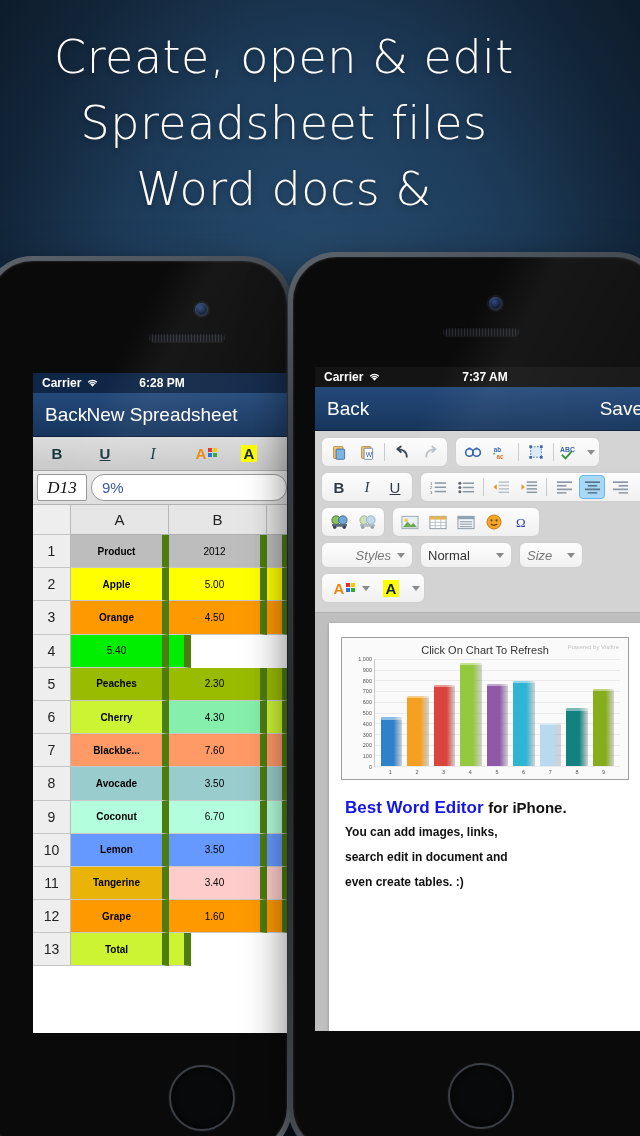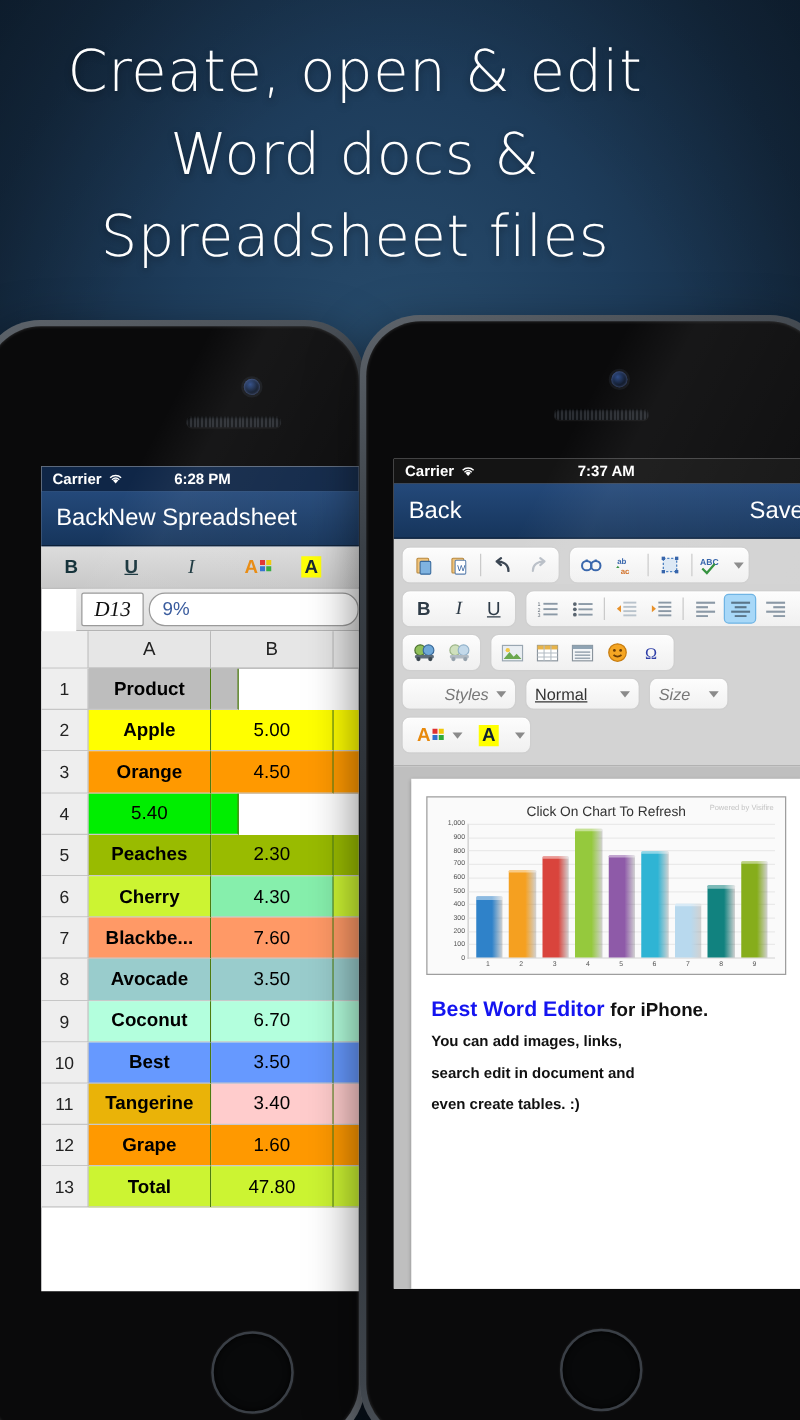--- a/index.html
+++ b/index.html
@@ -122,21 +122,21 @@
   .acolor { position:relative; display:inline-block; }
   .acolor .letter { color:#e8890c; font-weight:bold; font-size:15px; font-family:"Liberation Sans",sans-serif;}
   .sq { position:absolute; width:4px; height:4px; }
   .ahl {
     background:#ffff00; color:#123; font-weight:bold;
     padding:0 3px; font-size:15px; font-family:"Liberation Sans",sans-serif;
   }
   .formula-row {
     height:34px; background:linear-gradient(#ebebeb,#dedede);
     border-bottom:1px solid #b4b4b4;
-    display:flex; align-items:center; padding:3px 4px; gap:4px;margin-left:28px;
+    display:flex; align-items:center; padding:3px 4px; gap:4px;
   }
   .cellref {
     width:50px; height:27px; background:#fff; border:1px solid #9a9a9a;
     border-radius:2px; display:flex; align-items:center; justify-content:center;
     font-style:italic; font-size:17px; color:#111;
     font-family:"Liberation Serif", serif;
   }
   .formula-input {
     flex:1; height:27px; background:#fff; border:1px solid #9a9a9a;
     border-radius:13px; display:flex; align-items:center;
@@ -149,23 +149,23 @@
     width:38px; background:#eee; border-right:1px solid #b9b9b9; border-bottom:1px solid #c6c6c6;
     display:flex; align-items:center; justify-content:center;
     font-size:14px; color:#222;
   }
   .cell-ch {
     background:#e6e6e6; border-right:1px solid #b9b9b9; border-bottom:1px solid #b0b0b0;
     display:flex; align-items:center; justify-content:center;
     font-size:15px; color:#222;
   }
   .cell {
-    border-right:1px solid #4d7c0f; border-bottom:1px solid #c9c9c9;
+    border-right:7px solid #4d7c0f; border-bottom:1px solid #c9c9c9;
     display:flex; align-items:center; justify-content:center;
-    font-weight:bold; color:#000; font-size:15px;text-align:right;
+    font-weight:bold; color:#000; font-size:10px;text-align:right;
   }
   .cell.num { font-weight:normal; }
   .cell.hdr { background:#bdbdbd; }
   .cell.hdr.num { font-weight:normal; }
   .cA { width:98px; }
   .cB { width:98px; }
   .cC { width:22px; }
 
   
   .we-toolbars {
@@ -192,21 +192,21 @@
     background:linear-gradient(#fdfdfd,#f1f1f1);
     border:1px solid #cfcfcf; border-radius:7px;
     height:26px; display:flex; align-items:center; justify-content:space-between;
     padding:0 7px; font-size:13px; color:#777;
   }
   .dd.w1 { width:92px;justify-content:flex-end; }
   .dd.w2 { width:92px; color:#333; }
   .dd.w3 { width:64px; }
   .caret { width:0;height:0;border-left:4px solid transparent;border-right:4px solid transparent;border-top:5px solid #8a8a8a; margin-left:6px;}
   .dd .lbl { font-style:italic; }
-  .dd.w2 .lbl { font-style:normal;text-decoration:underline; }
+  .dd.w2 .lbl { font-style:normal; }
   .doc-area {
     background:#bfbfbf; padding:10px 14px 0 14px; height:100%;
   }
   .doc-page {
     background:#fff; height:100%; padding:14px 12px;
     box-shadow:0 1px 3px rgba(0,0,0,0.25);
   }
   .chart-box {
     border:1px solid #9e9e9e; background:#fafafa; padding:6px 8px 4px 8px; position:relative;
   }
@@ -231,22 +231,22 @@
   .doc-p { font-size:12px; font-weight:bold; color:#111; line-height:25px; }
 </style>
 </head>
 <body>
 
 <div class="bg"></div>
 <div class="bg-vignette"></div>
 
 <div class="headline">
   <div>Create, open &amp; edit</div>
+  <div>Spreadsheet files</div>
   <div>Word docs &amp;</div>
-  <div>Spreadsheet files</div>
 </div>
 
 <div class="phone" style="left:-16px; top:256px; width:308px; height:900px;">
   <div class="phone-inner">
     <div class="camera" style="left:206px; top:42px;"></div>
     <div class="speaker" style="left:160px; top:72px; width:76px;"></div>
     <div class="screen" style="left:44px; top:112px; width:258px; height:660px;">
 
       <div class="statusbar">
         <div class="sb-carrier">
@@ -294,20 +294,21 @@
         <div class="grid-row colhdr-row">
           <div class="cell-rh"></div>
           <div class="cell-ch cA">A</div>
           <div class="cell-ch cB">B</div>
           <div class="cell-ch cC"></div>
         </div>
         <div id="grid-body">
             <div class="grid-row">
               <div class="cell-rh">1</div>
               <div class="cell cA hdr" style="background:#bdbdbd">Product</div>
+              <div class="cell cB num hdr" style="background:#bdbdbd">2012</div>
               <div class="cell cC hdr" style="background:#bdbdbd"></div>
             </div>
             <div class="grid-row">
               <div class="cell-rh">2</div>
               <div class="cell cA" style="background:#ffff00">Apple</div>
               <div class="cell cB num" style="background:#ffff00">5.00</div>
               <div class="cell cC" style="background:#ffff00"></div>
             </div>
             <div class="grid-row">
               <div class="cell-rh">3</div>
@@ -345,40 +346,39 @@
               <div class="cell cC" style="background:#99cccc"></div>
             </div>
             <div class="grid-row">
               <div class="cell-rh">9</div>
               <div class="cell cA" style="background:#b3ffdd">Coconut</div>
               <div class="cell cB num" style="background:#b3ffdd">6.70</div>
               <div class="cell cC" style="background:#b3ffdd"></div>
             </div>
             <div class="grid-row">
               <div class="cell-rh">10</div>
-              <div class="cell cA" style="background:#6699ff">Best</div>
+              <div class="cell cA" style="background:#6699ff">Lemon</div>
               <div class="cell cB num" style="background:#6699ff">3.50</div>
               <div class="cell cC" style="background:#6699ff"></div>
             </div>
             <div class="grid-row">
               <div class="cell-rh">11</div>
               <div class="cell cA" style="background:#eab308">Tangerine</div>
               <div class="cell cB num" style="background:#ffcccc">3.40</div>
               <div class="cell cC" style="background:#ffcccc"></div>
             </div>
             <div class="grid-row">
               <div class="cell-rh">12</div>
               <div class="cell cA" style="background:#ff9900">Grape</div>
               <div class="cell cB num" style="background:#ff9900">1.60</div>
               <div class="cell cC" style="background:#ff9900"></div>
             </div>
             <div class="grid-row">
               <div class="cell-rh">13</div>
               <div class="cell cA" style="background:#ccf432">Total</div>
-              <div class="cell cB num" style="background:#ccf432">47.80</div>
               <div class="cell cC" style="background:#ccf432"></div>
             </div>
           </div>
       </div>
     </div>
     <div class="home-btn" style="left:180px; bottom:20px; width:66px; height:66px;"></div>
     <div class="phone-gloss"></div>
   </div>
 </div>
 

